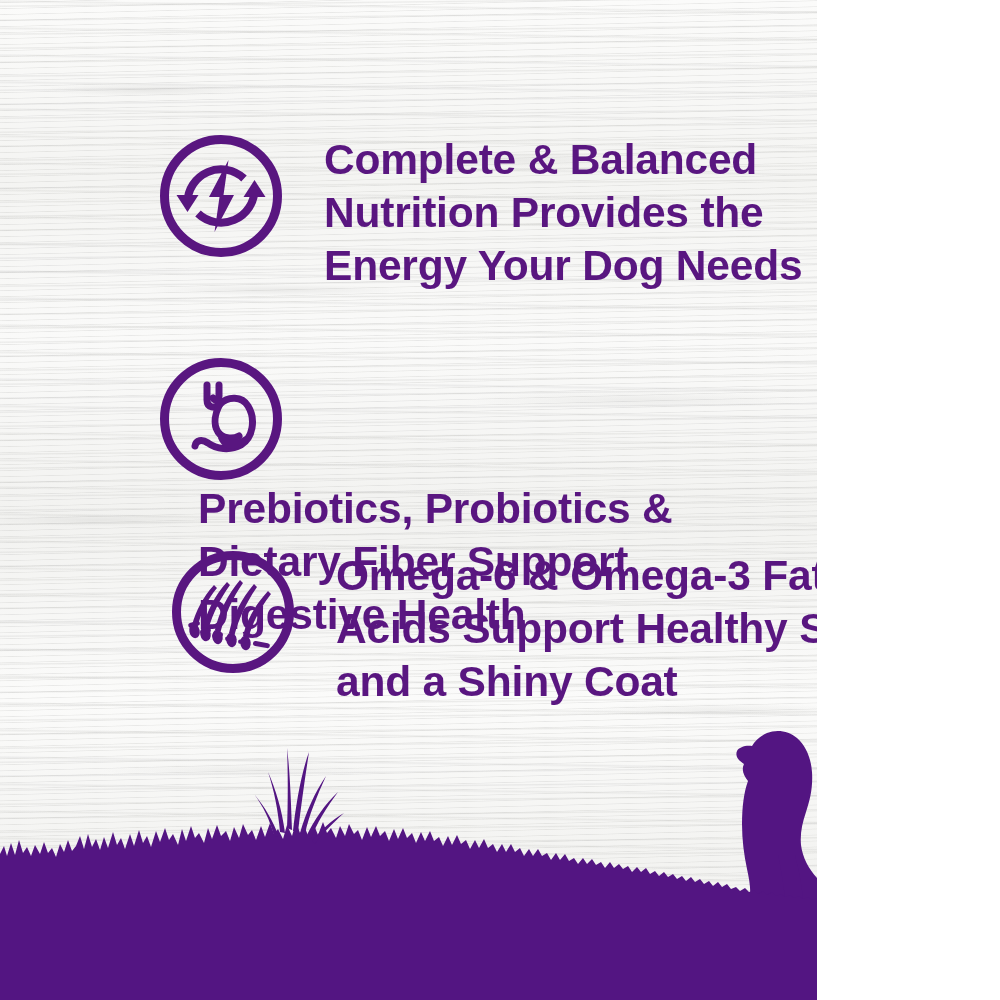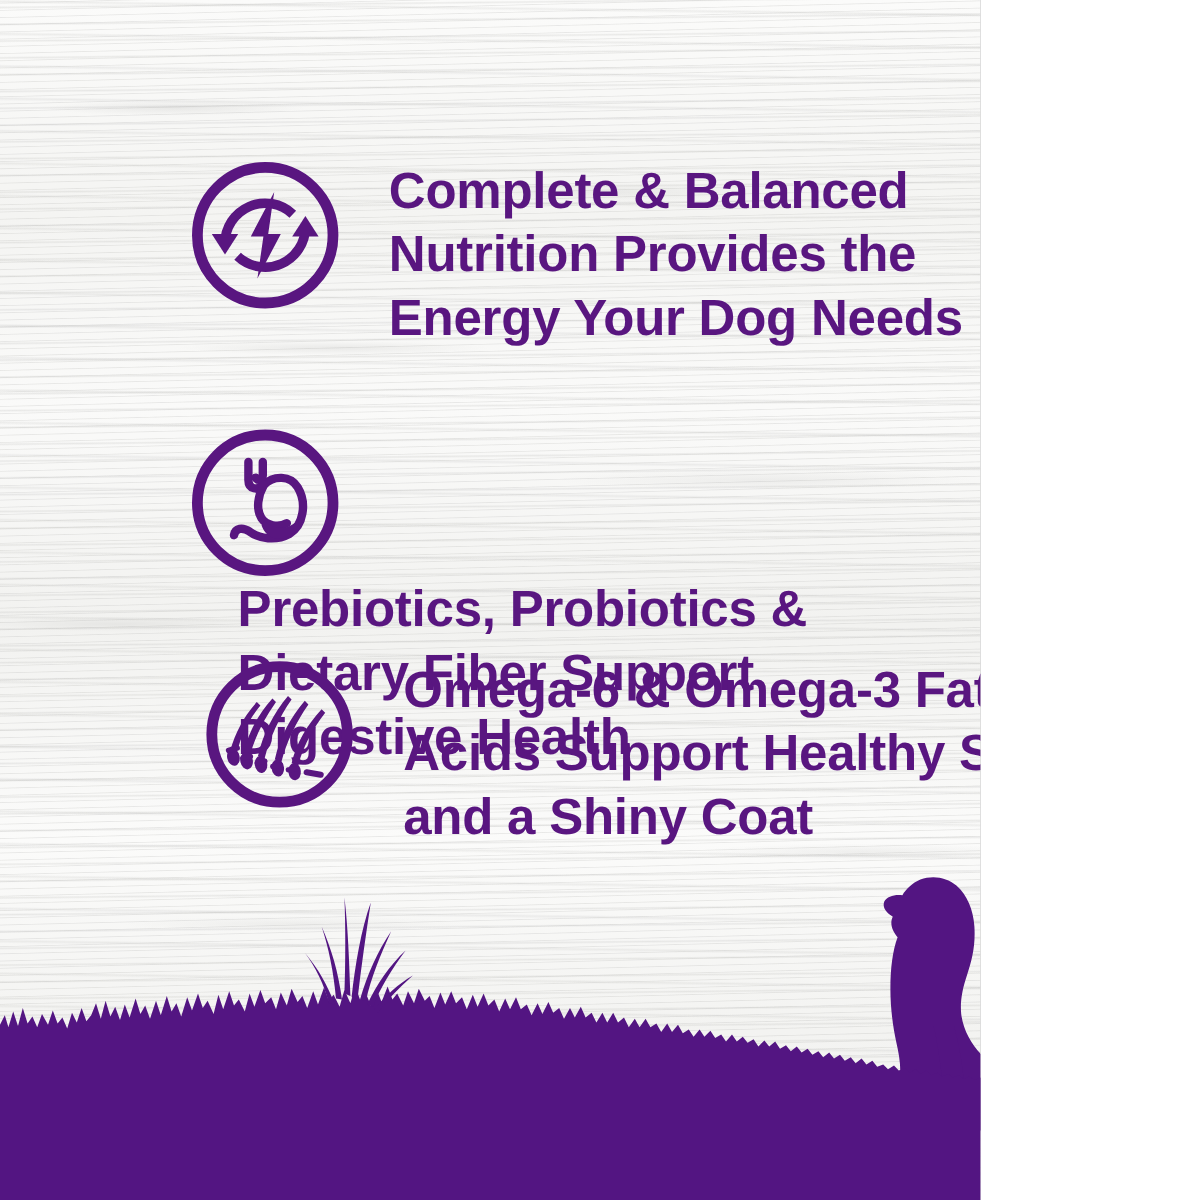--- a/index.html
+++ b/index.html
@@ -5,21 +5,21 @@
 <style>
   * { margin:0; padding:0; box-sizing:border-box; }
   html, body {
     width:1000px; height:1000px;
     font-family:"Liberation Sans", sans-serif;
     overflow:hidden;
   }
   #stage {
     position:relative;
     width:817px; height:1000px;
-    background:#a3a3a3;
+    background:#d946ef;
     overflow:hidden;
   }
 
   
   .wood-base {
     position:absolute; inset:0;
     background:
       linear-gradient(180deg, #fbfbfa 0%, #f4f4f2 18%, #fafaf9 34%,
                       #f2f2f0 52%, #fbfbfa 70%, #f3f3f1 86%, #f9f9f8 100%);
   }

